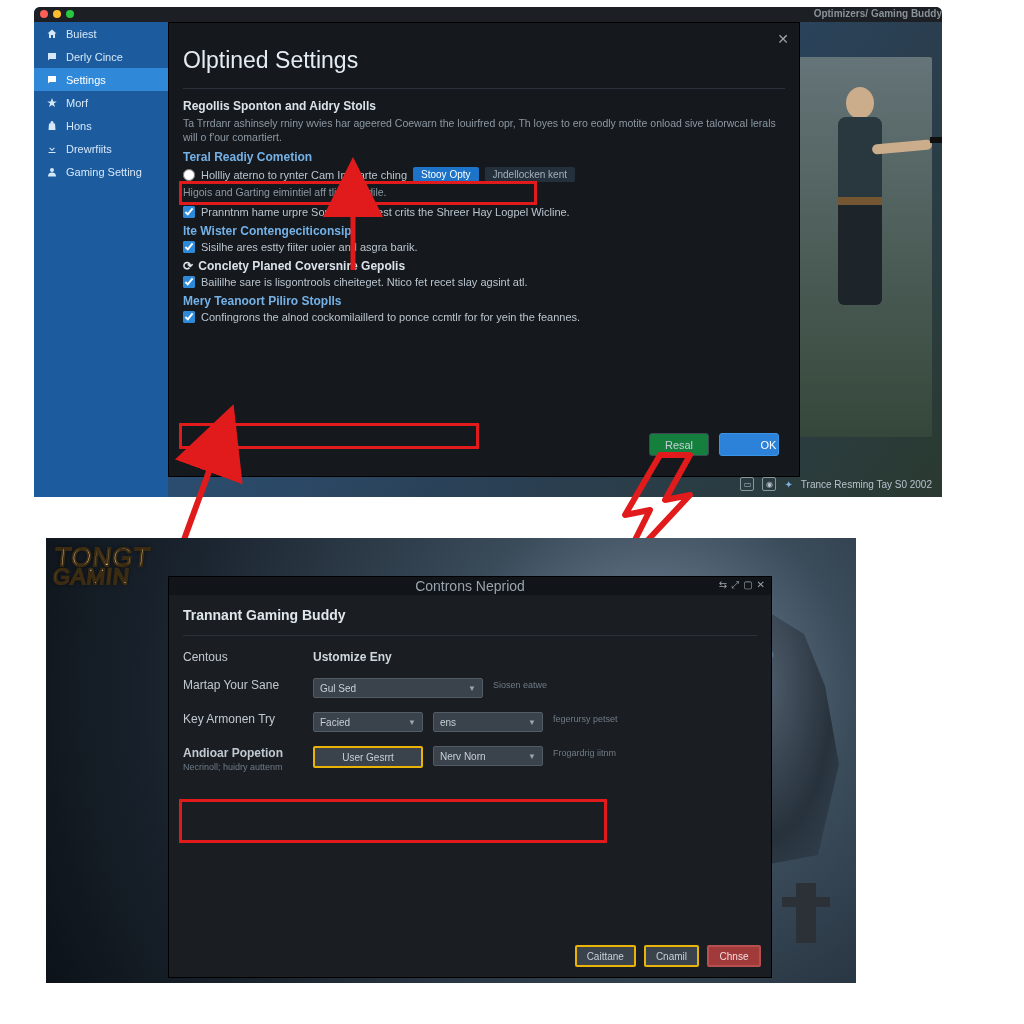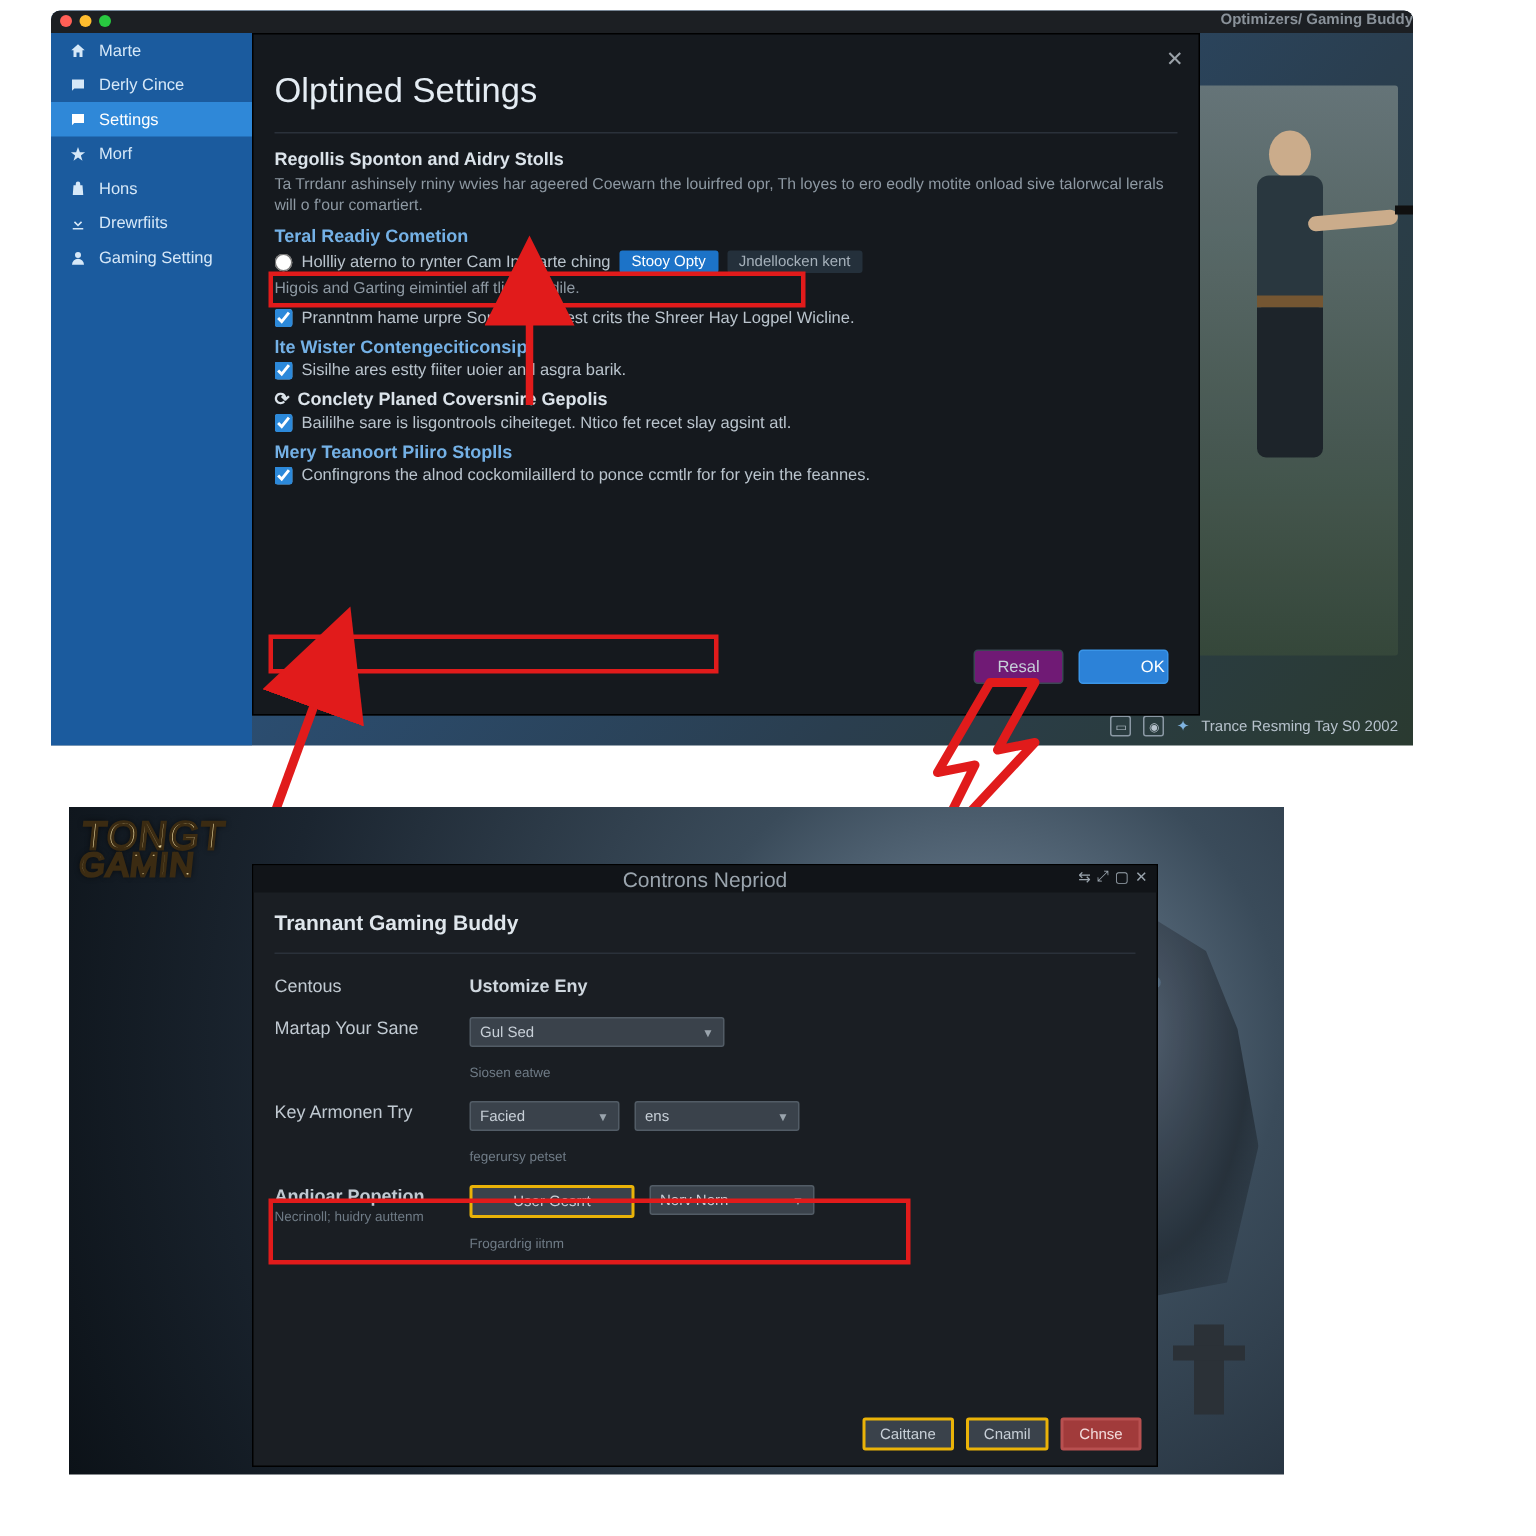--- a/index.html
+++ b/index.html
@@ -76,21 +76,21 @@
   .pill-blue { background: #1c73c8; color: #fff; }
   .pill-grey { background: #24303b; color: #a5b0ba; }
 
   .bottom-row {
     position: absolute; bottom: 6px; right: 6px; display: flex; gap: 10px;
   }
   .btn {
     min-width: 60px; height: 23px; border-radius: 3px; font-size: 11px;
     display: flex; align-items: center; justify-content: center; cursor: pointer;
   }
-  .btn-grey { background: #701a75; color: #c6cfd8; border: 1px solid #3b4753; margin-left: 48px; }
+  .btn-grey { background: #15803d; color: #c6cfd8; border: 1px solid #3b4753; margin-left: 48px; }
   .btn-blue { background: #2c82d8; color: #fff; border: 1px solid #3a95e8; padding-left: 39px; }
 
   
   .hl { position: absolute; border: 3px solid #e11b1b; pointer-events: none; }
 
   
   .hero {
     position: absolute; right: 10px; top: 50px; width: 140px; height: 380px;
     background: linear-gradient(180deg, #6a7a7e 0%, #384b3d 100%);
     border-radius: 2px;
@@ -146,21 +146,21 @@
   .win2-ctrls { position: absolute; right: 6px; top: 2px; display: flex; gap: 4px; color: #9aa4ad; font-size: 10px; }
   .win2-ctrls span { cursor: pointer; }
 
   .win2-inner { position: absolute; left: 14px; right: 14px; top: 30px; bottom: 14px; }
   .win2-h { color: #dfe6ec; font-size: 14px; font-weight: 600; margin-bottom: 12px; }
   .hr2 { height: 1px; background: #2a313a; margin-bottom: 10px; }
 
   .form-row { display: flex; align-items: flex-start; margin: 14px 0; }
   .form-label { width: 130px; color: #c0c9d1; font-size: 12px; }
   .form-sub { color: #6f7b86; font-size: 9px; margin-top: 2px; }
-  .form-ctrl { display: flex; gap: 10px; flex-direction: column; }
+  .form-ctrl { display: flex; gap: 10px; }
   .form-ctrl-row { display: flex; gap: 10px; }
   .select {
     height: 20px; background: #3a424b; color: #c7cfd7; font-size: 10px;
     border: 1px solid #525c66; border-radius: 2px;
     display: flex; align-items: center; justify-content: space-between;
     padding: 0 6px; cursor: pointer;
   }
   .select .chev { font-size: 8px; color: #9aa4ad; }
   .btn2 {
     height: 22px; min-width: 54px; padding: 0 10px;
@@ -204,21 +204,21 @@
     <div class="titlebar-title">Optimizers/ Gaming Buddy</div>
   </div>
 
   <div class="sidebar">
     <div class="side-item">
       <span class="side-icon">
           <svg viewBox="0 0 24 24">
             <path d="M12 3l9 8h-3v9h-4v-6H10v6H6v-9H3z"></path>
           </svg>
         </span>
-      <span>Marte</span>
+      <span>Buiest</span>
     </div>
     <div class="side-item">
       <span class="side-icon">
           <svg viewBox="0 0 24 24">
             <path d="M4 4h16v12H7l-3 3z"></path>
           </svg>
         </span>
       <span>Derly Cince</span>
     </div>
     <div class="side-item active">
@@ -396,21 +396,21 @@
             </div>
           </div>
           <div class="form-sub">Siosen eatwe</div>
         </div>
       </div>
 
       <div class="form-row">
         <div class="form-label">Key Armonen Try</div>
         <div class="form-ctrl">
           <div class="form-ctrl-row">
-            <div class="select" style="width:100px;">
+            <div class="select" style="width:110px;">
               <span>Facied</span>
                 <span class="chev">▼</span>
             </div>
             <div class="select" style="width:110px;">
               <span>ens</span>
                 <span class="chev">▼</span>
             </div>
           </div>
           <div class="form-sub">fegerursy petset</div>
         </div>

